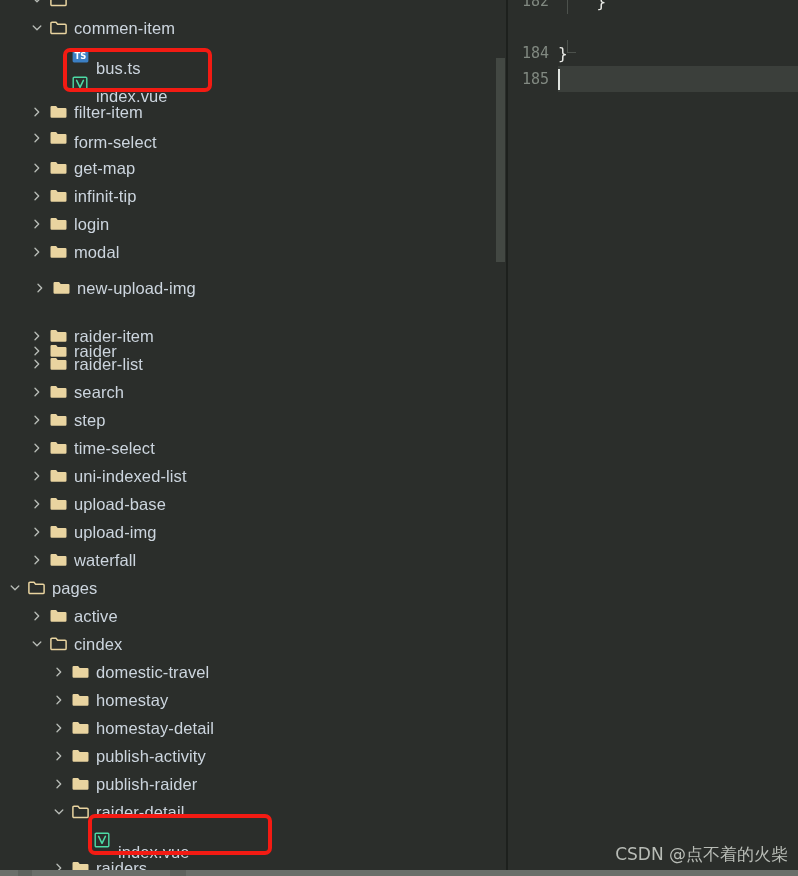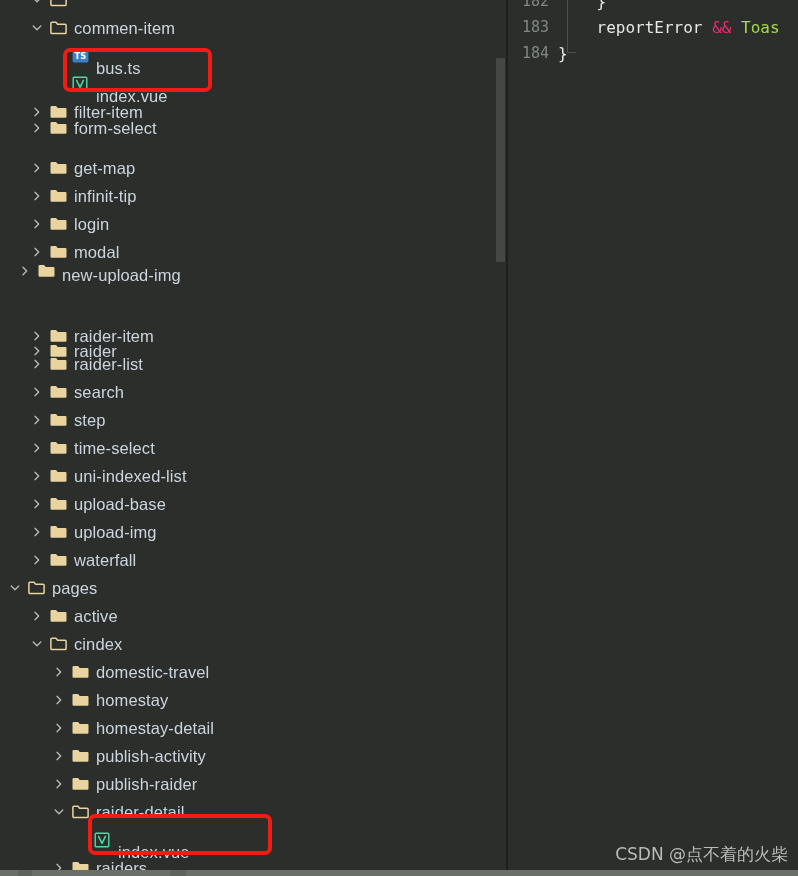--- a/index.html
+++ b/index.html
@@ -168,21 +168,21 @@
               <path d="M3 1.2 L6.7 5 L3 8.8" fill="none" stroke="#b9bdb8" stroke-width="1.3" stroke-linecap="round" stroke-linejoin="round"></path>
             </svg>
           </span>
           <span class="ico">
             <svg width="17" height="14" viewBox="0 0 17 14">
               <path d="M0.5 2.2 A1.2 1.2 0 0 1 1.7 1 H6.1 L7.7 2.9 H15.3 A1.2 1.2 0 0 1 16.5 4.1 V11.6 A1.2 1.2 0 0 1 15.3 12.8 H1.7 A1.2 1.2 0 0 1 0.5 11.6 Z" fill="#e9d4a0"></path>
             </svg>
           </span>
           <span class="label">filter-item</span>
         </div>
-        <div class="row" style="top: 114px; padding-left: 30px;">
+        <div class="row" style="top: 124px; padding-left: 30px; align-items: flex-end;">
           <span class="chev">
             <svg width="10" height="10" viewBox="0 0 10 10">
               <path d="M3 1.2 L6.7 5 L3 8.8" fill="none" stroke="#b9bdb8" stroke-width="1.3" stroke-linecap="round" stroke-linejoin="round"></path>
             </svg>
           </span>
           <span class="ico">
             <svg width="17" height="14" viewBox="0 0 17 14">
               <path d="M0.5 2.2 A1.2 1.2 0 0 1 1.7 1 H6.1 L7.7 2.9 H15.3 A1.2 1.2 0 0 1 16.5 4.1 V11.6 A1.2 1.2 0 0 1 15.3 12.8 H1.7 A1.2 1.2 0 0 1 0.5 11.6 Z" fill="#e9d4a0"></path>
             </svg>
           </span>
@@ -233,21 +233,21 @@
               <path d="M3 1.2 L6.7 5 L3 8.8" fill="none" stroke="#b9bdb8" stroke-width="1.3" stroke-linecap="round" stroke-linejoin="round"></path>
             </svg>
           </span>
           <span class="ico">
             <svg width="17" height="14" viewBox="0 0 17 14">
               <path d="M0.5 2.2 A1.2 1.2 0 0 1 1.7 1 H6.1 L7.7 2.9 H15.3 A1.2 1.2 0 0 1 16.5 4.1 V11.6 A1.2 1.2 0 0 1 15.3 12.8 H1.7 A1.2 1.2 0 0 1 0.5 11.6 Z" fill="#e9d4a0"></path>
             </svg>
           </span>
           <span class="label">modal</span>
         </div>
-        <div class="row" style="top: 257px; padding-left: 18px; align-items: flex-end;">
+        <div class="row" style="top: 274px; padding-left: 33px;">
           <span class="chev">
             <svg width="10" height="10" viewBox="0 0 10 10">
               <path d="M3 1.2 L6.7 5 L3 8.8" fill="none" stroke="#b9bdb8" stroke-width="1.3" stroke-linecap="round" stroke-linejoin="round"></path>
             </svg>
           </span>
           <span class="ico">
             <svg width="17" height="14" viewBox="0 0 17 14">
               <path d="M0.5 2.2 A1.2 1.2 0 0 1 1.7 1 H6.1 L7.7 2.9 H15.3 A1.2 1.2 0 0 1 16.5 4.1 V11.6 A1.2 1.2 0 0 1 15.3 12.8 H1.7 A1.2 1.2 0 0 1 0.5 11.6 Z" fill="#e9d4a0"></path>
             </svg>
           </span>
@@ -530,28 +530,28 @@
     </div>
   </div>
 
   <div id="divider"></div>
 
   <div id="editor">
       <div class="codeline" style="top: -12px;">
         <span class="lnum">182</span>
         <span class="codecontent"><span class="guide"></span><span class="tok t-plain">    </span><span class="tok t-brace">}</span></span>
       </div>
-      <div class="codeline" style="top: 14px;">
-        <span class="lnum">183</span>
-        <span class="codecontent"><span class="guide"></span><span class="tok t-plain">    </span><span class="tok t-ident">reportError</span><span class="tok t-plain"> </span><span class="tok t-op">&amp;&amp;</span><span class="tok t-plain"> </span><span class="tok t-cls">Toas</span></span>
-      </div>
       <div class="codeline" style="top: 40px;">
         <span class="lnum">184</span>
         <span class="codecontent"><span class="guide-elbow"></span><span class="tok t-brace">}</span></span>
       </div>
+      <div class="codeline active" style="top: 66px;">
+        <span class="lnum">185</span>
+        <span class="codecontent"><span class="caret"></span></span>
+      </div>
     </div>
 
   <div class="redbox" id="redbox1" style="left: 63px; top: 48px; width: 149px; height: 44px;"></div>
   <div class="redbox" id="redbox2" style="left: 88px; top: 814px; width: 184px; height: 41px;"></div>
 
   <div id="watermark">CSDN @点不着的火柴</div>
 
   <div id="statusbar">
     <div class="notch" style="left:18px;width:14px;"></div>
     <div class="notch" style="left:170px;width:16px;"></div>

